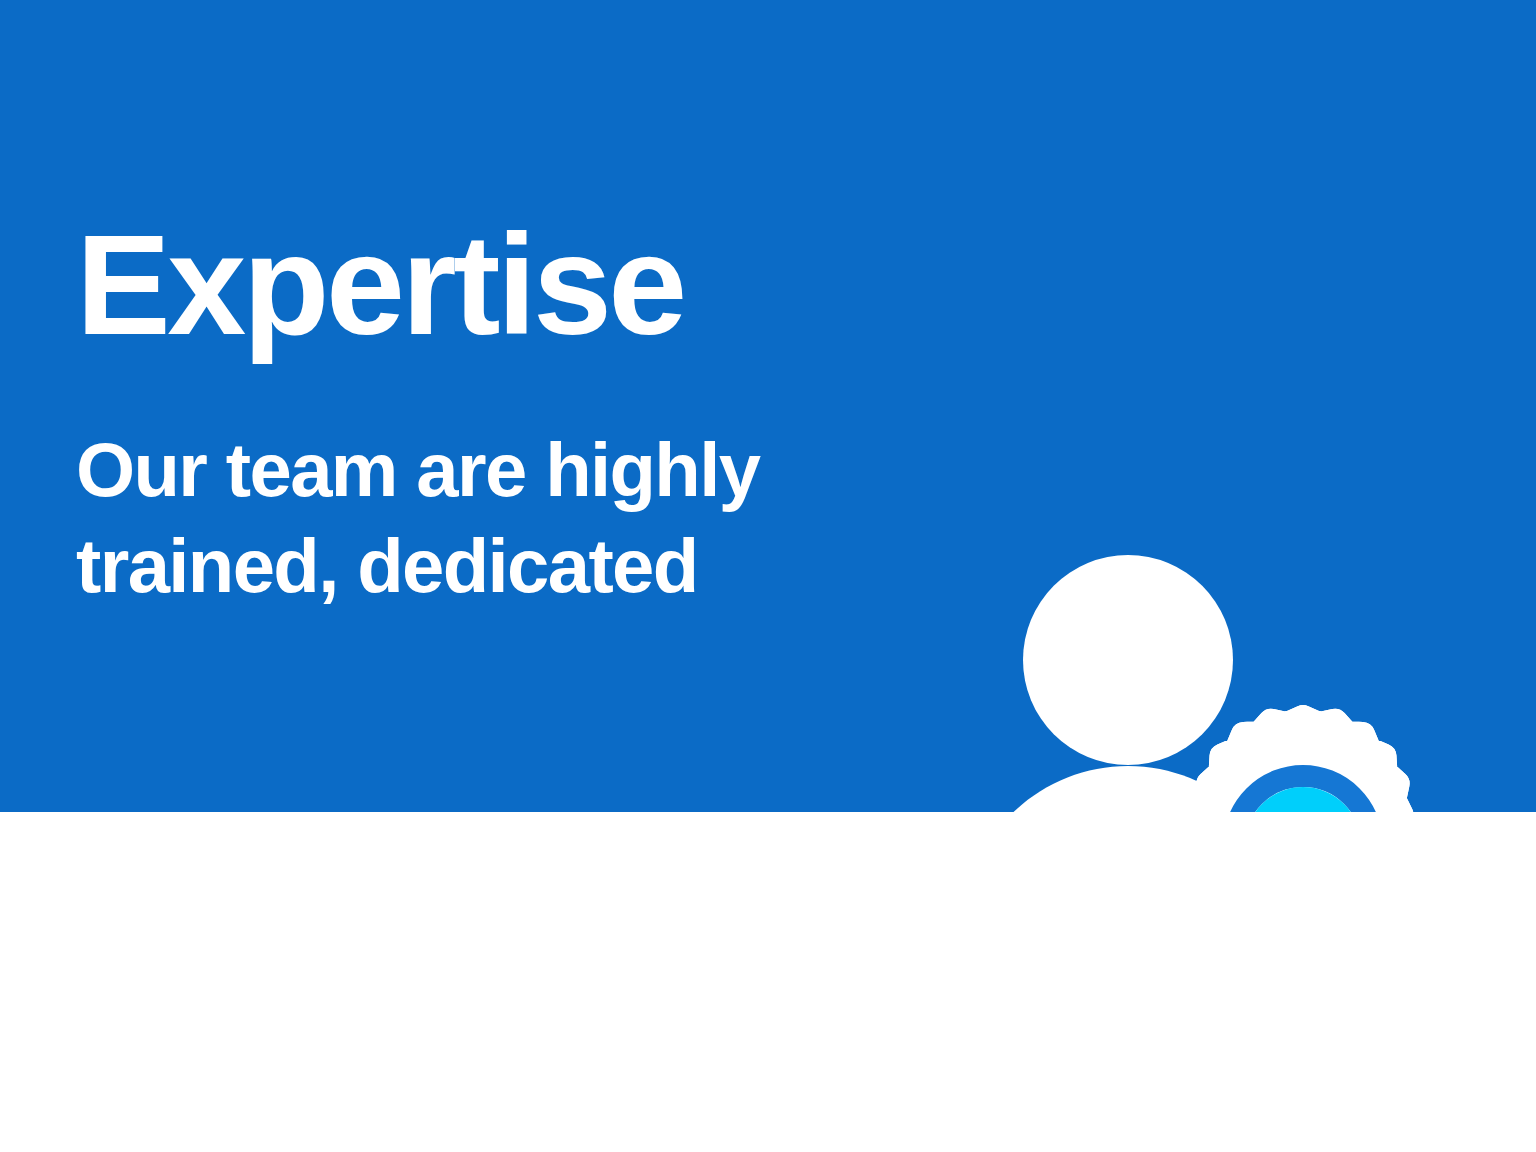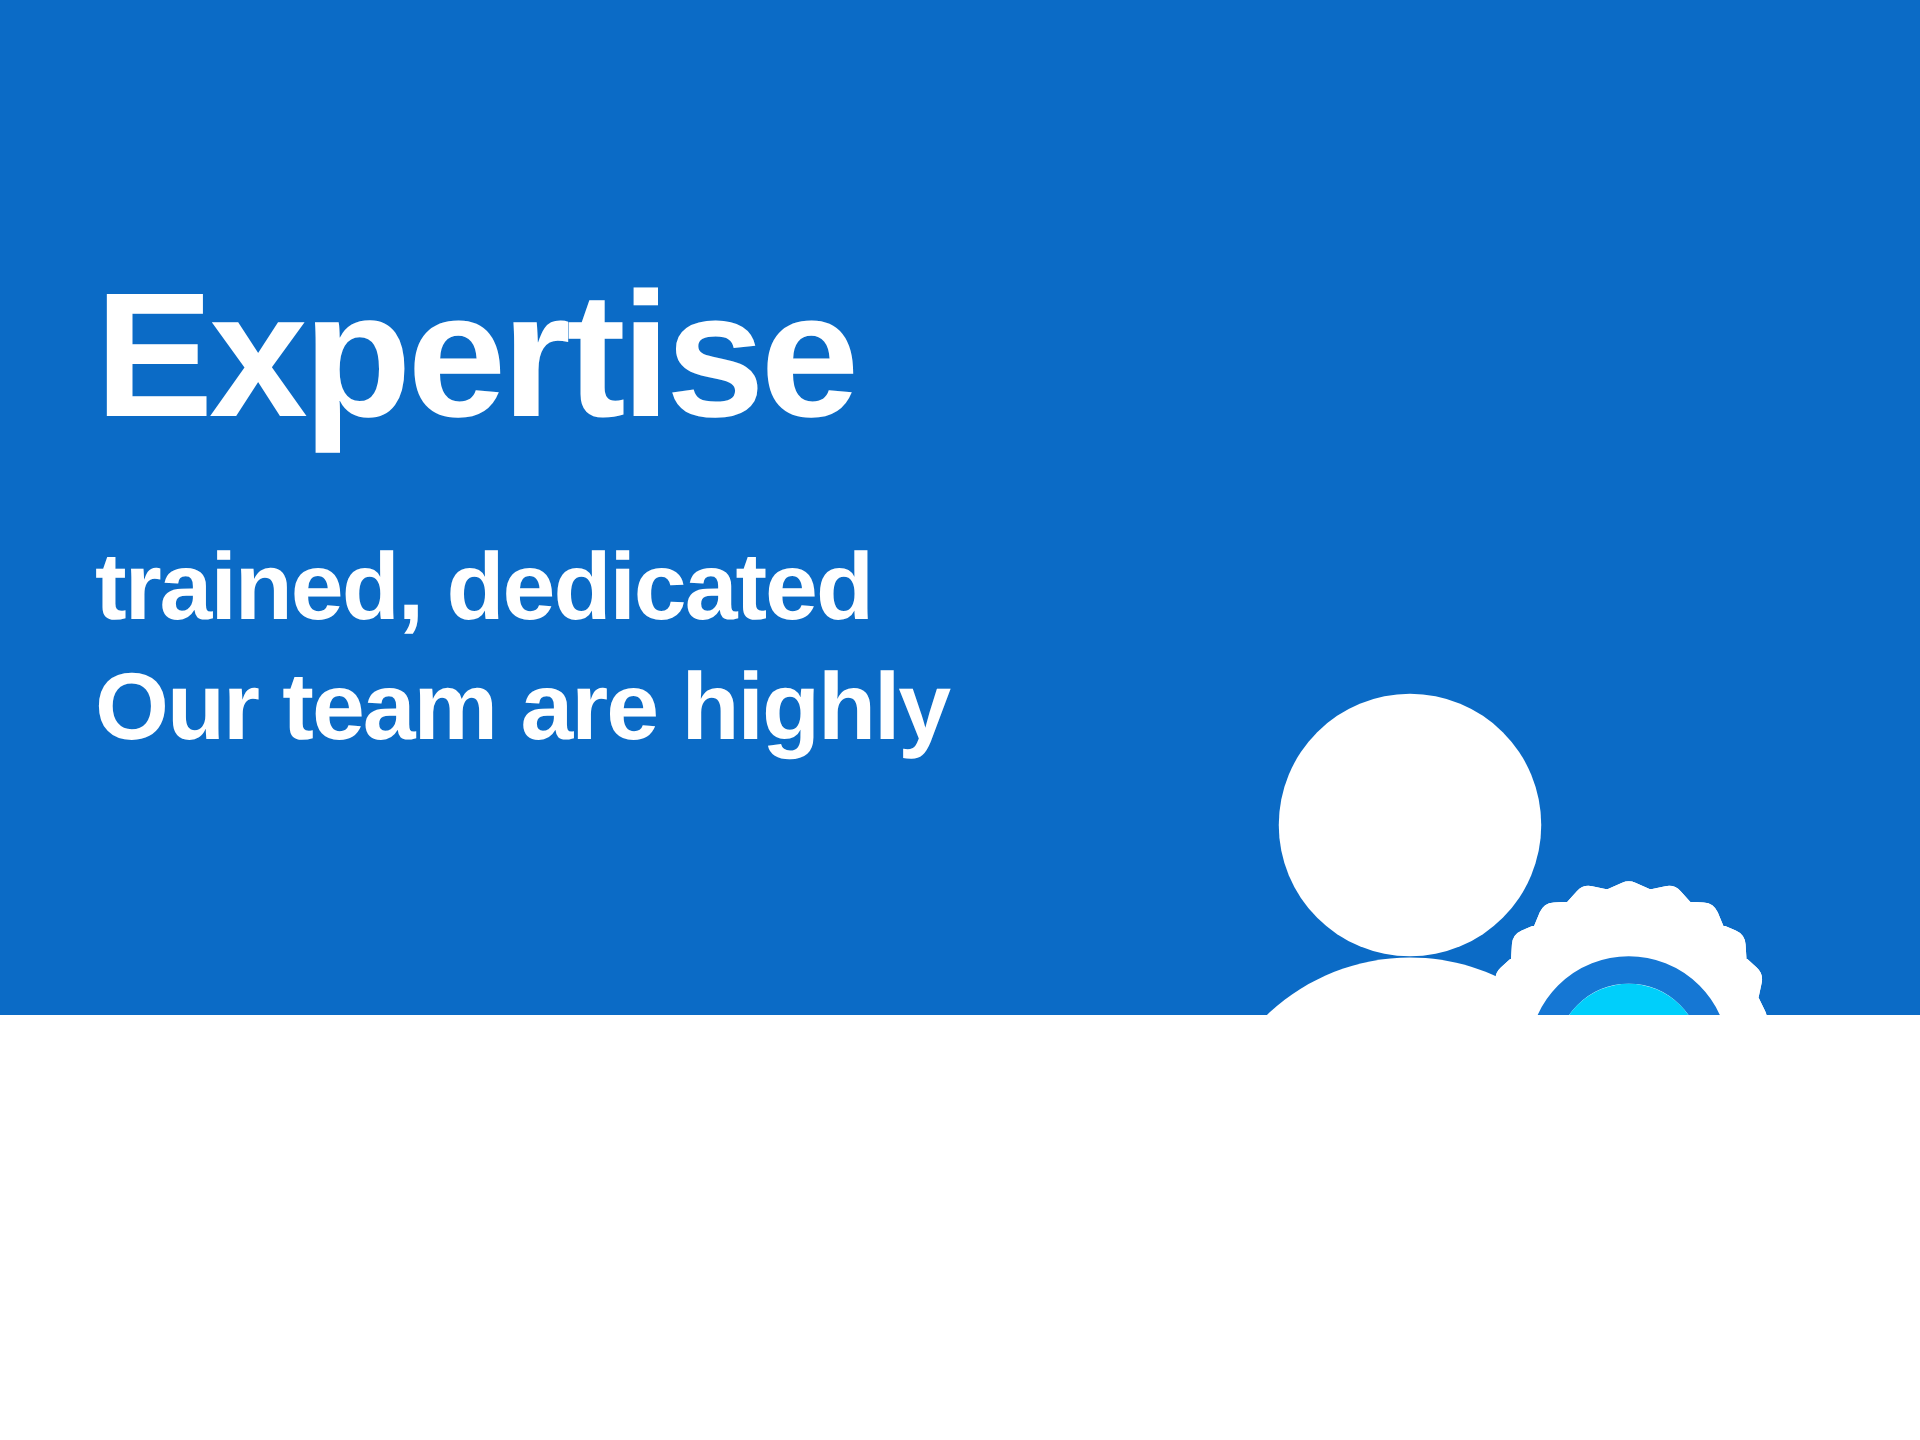--- a/index.html
+++ b/index.html
@@ -72,22 +72,22 @@
 </head>
 <body>
 
 <div id="slide">
 
   <div id="text-block">
 
     <h1 id="heading">Expertise</h1>
 
     <p id="subheading">
+      <span class="line">Our team are highly</span>
       <span class="line">trained, dedicated</span>
-      <span class="line">Our team are highly</span>
     </p>
 
   </div>
 
   <div id="icon-wrap">
     <svg viewBox="0 0 540 560" xmlns="http://www.w3.org/2000/svg" aria-hidden="true">
 
       <path d="M 32 416
                C 32 316, 110 246, 198 246
                C 286 246, 364 316, 364 416

